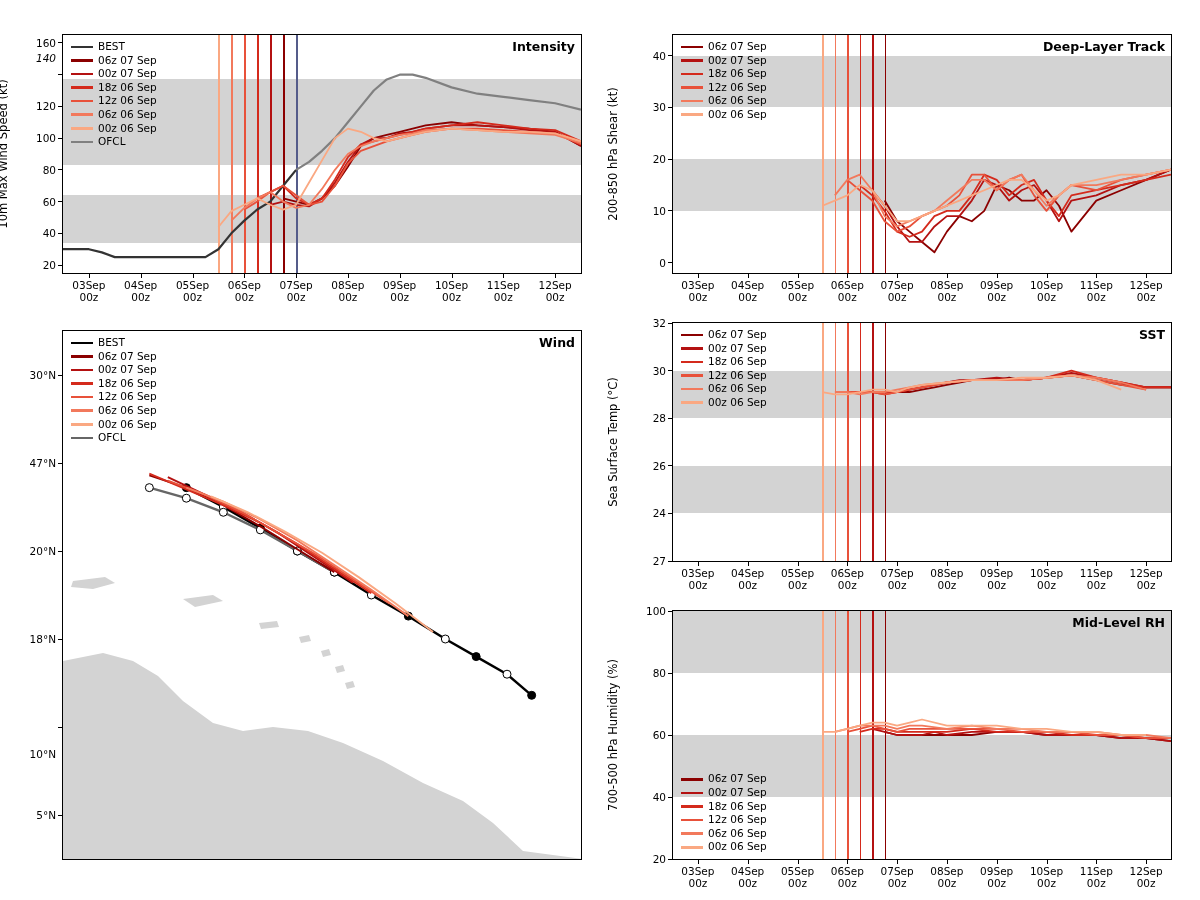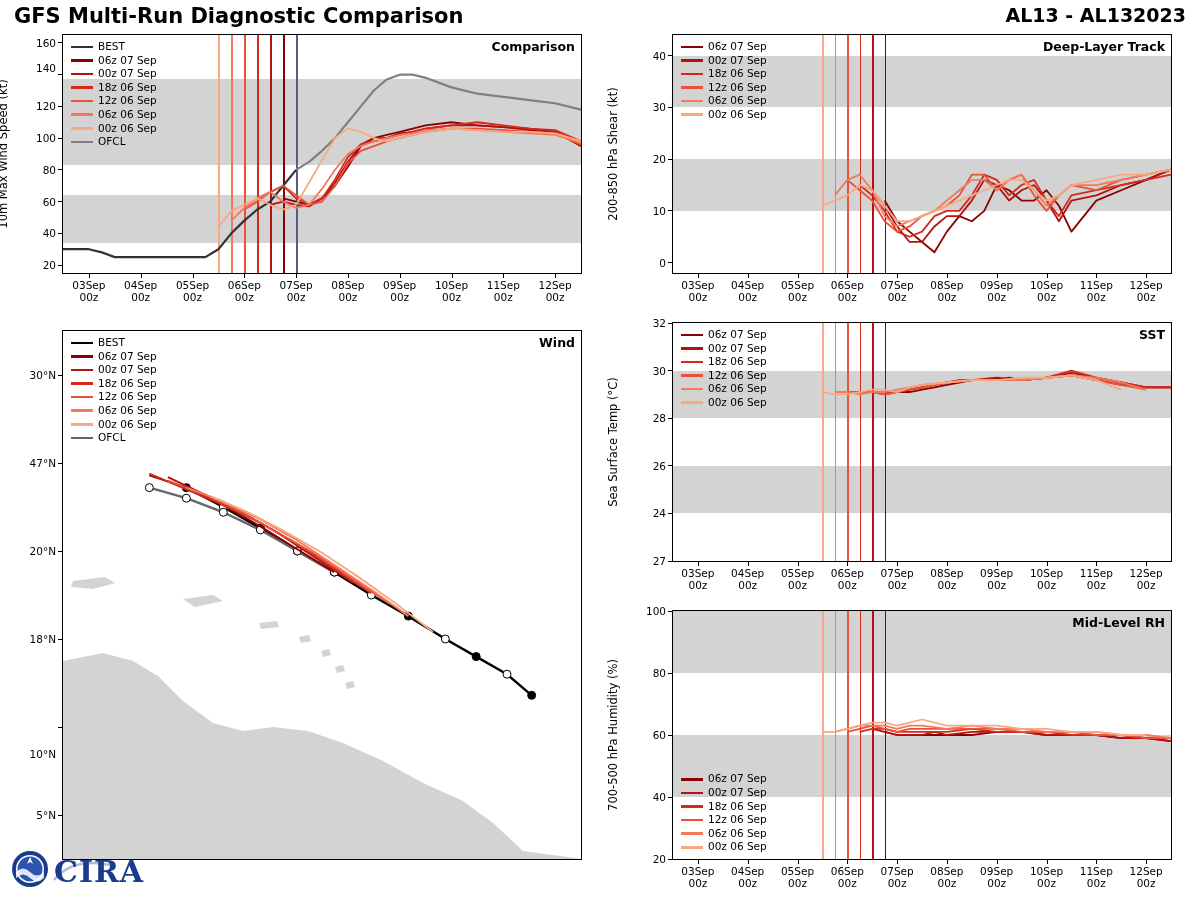--- a/index.html
+++ b/index.html
@@ -33,24 +33,20 @@
 
   
   .logo{position:absolute;left:10px;bottom:6px;width:130px;height:46px;}
   .cira-text{position:absolute;left:44px;top:6px;font-size:30px;font-weight:bold;color:#1b3c8c;letter-spacing:1px;font-family:"DejaVu Serif",serif;}
 </style>
 </head>
 <body>
 
 <div class="page">
 
-  <div class="hdr">
-    <div class="hdr-title">GFS Multi-Run Diagnostic Comparison</div>
-    <div class="hdr-right">AL13 - AL132023</div>
-  </div>
 
   <div class="panel" id="p-intensity" style="left:62px;top:34px;width:520px;height:240px;">
     <div class="plotarea" id="a-intensity">
         <div class="band" style="top:160.25333333333333px;height:47.599999999999994px;"></div>
         <div class="band" style="top:44.42666666666665px;height:85.68000000000004px;"></div>
         <div class="vline" style="left:155.4px;background:#faa882;"></div>
         <div class="vline" style="left:168.35px;background:#f2795c;"></div>
         <div class="vline" style="left:181.29999999999998px;background:#e8513a;"></div>
         <div class="vline" style="left:194.25px;background:#d42a1c;"></div>
         <div class="vline" style="left:207.20000000000002px;background:#b41111;"></div>
@@ -60,21 +56,21 @@
           <polyline points="0,214.2 12.950000000000001,214.2 25.900000000000002,214.2 38.85,217.37333333333333 51.800000000000004,222.13333333333333 64.75,222.13333333333333 77.7,222.13333333333333 90.64999999999999,222.13333333333333 103.60000000000001,222.13333333333333 116.55,222.13333333333333 129.5,222.13333333333333 142.45000000000002,222.13333333333333 155.4,214.2 168.35,198.33333333333334 181.29999999999998,185.64 194.25,174.53333333333333 207.20000000000002,166.60000000000002 220.15,150.73333333333335 233.1,134.86666666666667" fill="none" stroke="#333333" stroke-width="2.2" stroke-linejoin="round"></polyline>
           <polyline points="233.1,134.86666666666667 246.04999999999998,126.93333333333334 259,115.82666666666667 271.95,103.13333333333333 284.90000000000003,87.26666666666668 297.84999999999997,71.4 310.8,55.53333333333333 323.75,44.42666666666665 336.7,39.66666666666666 349.65000000000003,39.66666666666666 362.59999999999997,42.84 388.5,52.359999999999985 414.40000000000003,58.70666666666668 440.3,61.879999999999995 466.2,65.05333333333334 492.09999999999997,68.22666666666666 518,74.57333333333335" fill="none" stroke="#808080" stroke-width="2.2" stroke-linejoin="round"></polyline>
           <polyline points="220.15,163.42666666666668 233.1,166.60000000000002 246.04999999999998,169.7733333333333 259,163.42666666666668 271.95,150.73333333333335 284.90000000000003,131.69333333333333 297.84999999999997,111.06666666666666 310.8,103.13333333333333 323.75,99.96000000000001 336.7,96.78666666666666 349.65000000000003,93.61333333333332 362.59999999999997,90.44 388.5,87.26666666666668 414.40000000000003,90.44 440.3,92.02666666666667 466.2,93.61333333333332 492.09999999999997,96.78666666666666 518,111.06666666666666" fill="none" stroke="#8b0000" stroke-width="1.8" stroke-linejoin="round"></polyline>
           <polyline points="207.20000000000002,169.7733333333333 220.15,166.60000000000002 233.1,169.7733333333333 246.04999999999998,171.36 259,163.42666666666668 271.95,147.56 284.90000000000003,126.93333333333334 297.84999999999997,109.47999999999999 310.8,103.13333333333333 323.75,103.13333333333333 336.7,98.37333333333333 349.65000000000003,96.78666666666666 362.59999999999997,93.61333333333332 388.5,90.44 414.40000000000003,90.44 440.3,92.02666666666667 466.2,95.20000000000002 492.09999999999997,96.78666666666666 518,111.06666666666666" fill="none" stroke="#b41111" stroke-width="1.8" stroke-linejoin="round"></polyline>
           <polyline points="194.25,163.42666666666668 207.20000000000002,157.07999999999998 220.15,150.73333333333335 233.1,163.42666666666668 246.04999999999998,169.7733333333333 259,163.42666666666668 271.95,144.38666666666666 284.90000000000003,122.17333333333333 297.84999999999997,109.47999999999999 310.8,106.30666666666667 323.75,103.13333333333333 336.7,99.96000000000001 349.65000000000003,96.78666666666666 362.59999999999997,93.61333333333332 388.5,90.44 414.40000000000003,87.26666666666668 440.3,90.44 466.2,93.61333333333332 492.09999999999997,95.20000000000002 518,106.30666666666667" fill="none" stroke="#d42a1c" stroke-width="1.8" stroke-linejoin="round"></polyline>
           <polyline points="181.29999999999998,174.53333333333333 194.25,166.60000000000002 207.20000000000002,157.07999999999998 220.15,150.73333333333335 233.1,160.25333333333333 246.04999999999998,169.7733333333333 259,166.60000000000002 271.95,150.73333333333335 284.90000000000003,128.51999999999998 297.84999999999997,115.82666666666667 310.8,111.06666666666666 323.75,106.30666666666667 336.7,103.13333333333333 349.65000000000003,99.96000000000001 362.59999999999997,96.78666666666666 388.5,93.61333333333332 414.40000000000003,93.61333333333332 440.3,95.20000000000002 466.2,96.78666666666666 492.09999999999997,98.37333333333333 518,109.47999999999999" fill="none" stroke="#e8513a" stroke-width="1.8" stroke-linejoin="round"></polyline>
           <polyline points="168.35,185.64 181.29999999999998,172.94666666666666 194.25,163.42666666666668 207.20000000000002,157.07999999999998 220.15,166.60000000000002 233.1,172.94666666666666 246.04999999999998,169.7733333333333 259,153.90666666666667 271.95,134.86666666666667 284.90000000000003,119 297.84999999999997,111.06666666666666 310.8,106.30666666666667 323.75,103.13333333333333 336.7,99.96000000000001 349.65000000000003,98.37333333333333 362.59999999999997,95.20000000000002 388.5,93.61333333333332 414.40000000000003,95.20000000000002 440.3,96.78666666666666 466.2,98.37333333333333 492.09999999999997,99.96000000000001 518,107.89333333333335" fill="none" stroke="#f2795c" stroke-width="1.8" stroke-linejoin="round"></polyline>
           <polyline points="155.4,191.98666666666668 168.35,176.12 181.29999999999998,169.7733333333333 194.25,163.42666666666668 207.20000000000002,169.7733333333333 220.15,174.53333333333333 233.1,169.7733333333333 246.04999999999998,147.56 259,125.34666666666666 271.95,103.13333333333333 284.90000000000003,93.61333333333332 297.84999999999997,96.78666666666666 310.8,103.13333333333333 323.75,106.30666666666667 336.7,103.13333333333333 349.65000000000003,99.96000000000001 362.59999999999997,96.78666666666666 388.5,93.61333333333332 414.40000000000003,95.20000000000002 440.3,96.78666666666666 466.2,96.78666666666666 492.09999999999997,98.37333333333333 518,106.30666666666667" fill="none" stroke="#faa882" stroke-width="1.8" stroke-linejoin="round"></polyline>
         </svg>
       </div>
-    <div class="panel-label">Comparison</div>
+    <div class="panel-label">Intensity</div>
     <div class="legend" id="leg-intensity" style="left:8px;top:5px;">
         <div class="legrow">
           <div class="legline" style="background:#333333;"></div>
           <div class="legtxt">BEST</div>
         </div>
         <div class="legrow">
           <div class="legline" style="background:#8b0000;"></div>
           <div class="legtxt">06z 07 Sep</div>
         </div>
         <div class="legrow">
@@ -109,21 +105,21 @@
       <div class="ytick" style="left:24px;top:233.33333333333334px;width:32px;">40</div>
       <div class="tickmark" style="left:58px;top:232.83333333333334px;width:4px;height:1px;"></div>
       <div class="ytick" style="left:24px;top:201.60000000000002px;width:32px;">60</div>
       <div class="tickmark" style="left:58px;top:201.10000000000002px;width:4px;height:1px;"></div>
       <div class="ytick" style="left:24px;top:169.86666666666667px;width:32px;">80</div>
       <div class="tickmark" style="left:58px;top:169.36666666666667px;width:4px;height:1px;"></div>
       <div class="ytick" style="left:24px;top:138.13333333333333px;width:32px;">100</div>
       <div class="tickmark" style="left:58px;top:137.63333333333333px;width:4px;height:1px;"></div>
       <div class="ytick" style="left:24px;top:106.4px;width:32px;">120</div>
       <div class="tickmark" style="left:58px;top:105.9px;width:4px;height:1px;"></div>
-      <div class="ytick" style="left:24px;top:68px;width:32px;">140</div>
+      <div class="ytick" style="left:24px;top:58px;width:32px;font-style:italic;">140</div>
       <div class="tickmark" style="left:58px;top:74.16666666666666px;width:4px;height:1px;"></div>
       <div class="ytick" style="left:24px;top:42.93333333333334px;width:32px;">160</div>
       <div class="tickmark" style="left:58px;top:42.43333333333334px;width:4px;height:1px;"></div>
       <div class="ylabel" style="left:10px;top:154px;transform:rotate(-90deg) translate(-50%,-100%);">10m Max Wind Speed (kt)</div>
       <div class="xtick" style="left:88.9px;top:279px;">
         <div>03Sep</div>
         <div>00z</div>
       </div>
       <div class="tickmark" style="left:88.9px;top:274px;width:1px;height:4px;"></div>
       <div class="xtick" style="left:140.7px;top:279px;">
@@ -593,28 +589,14 @@
         <div>00z</div>
       </div>
       <div class="tickmark" style="left:1096.3px;top:860px;width:1px;height:4px;"></div>
       <div class="xtick" style="left:1146.1px;top:865px;">
         <div>12Sep</div>
         <div>00z</div>
       </div>
       <div class="tickmark" style="left:1146.1px;top:860px;width:1px;height:4px;"></div>
     </div>
 
-  <div class="logo">
-    <svg width="40" height="42" viewBox="0 0 40 42">
-      <circle cx="20" cy="21" r="18" fill="#1b3c8c"></circle>
-      <circle cx="20" cy="21" r="14" fill="#ffffff"></circle>
-      <circle cx="20" cy="21" r="12.5" fill="#2a56b0"></circle>
-      <path d="M6 24 q7 -7 14 0 q7 7 14 0 l0 6 q-7 7 -14 0 q-7 -7 -14 0 z" fill="#ffffff" opacity="0.85"></path>
-      <path d="M20 9 l3 7 l-3 -2 l-3 2 z" fill="#ffffff"></path>
-      <text x="20" y="38" font-size="4" fill="#1b3c8c" text-anchor="middle" font-family="DejaVu Sans">NOAA</text>
-    </svg>
-    <div class="cira-text">CIRA</div>
-    <svg width="90" height="40" viewBox="0 0 90 40" style="position:absolute;left:42px;top:2px;">
-      <path d="M2 30 q20 -24 60 -14" stroke="#1b3c8c" stroke-width="2.5" fill="none" opacity="0.35"></path>
-    </svg>
-  </div>
 
 </div>
 
 </body></html>

